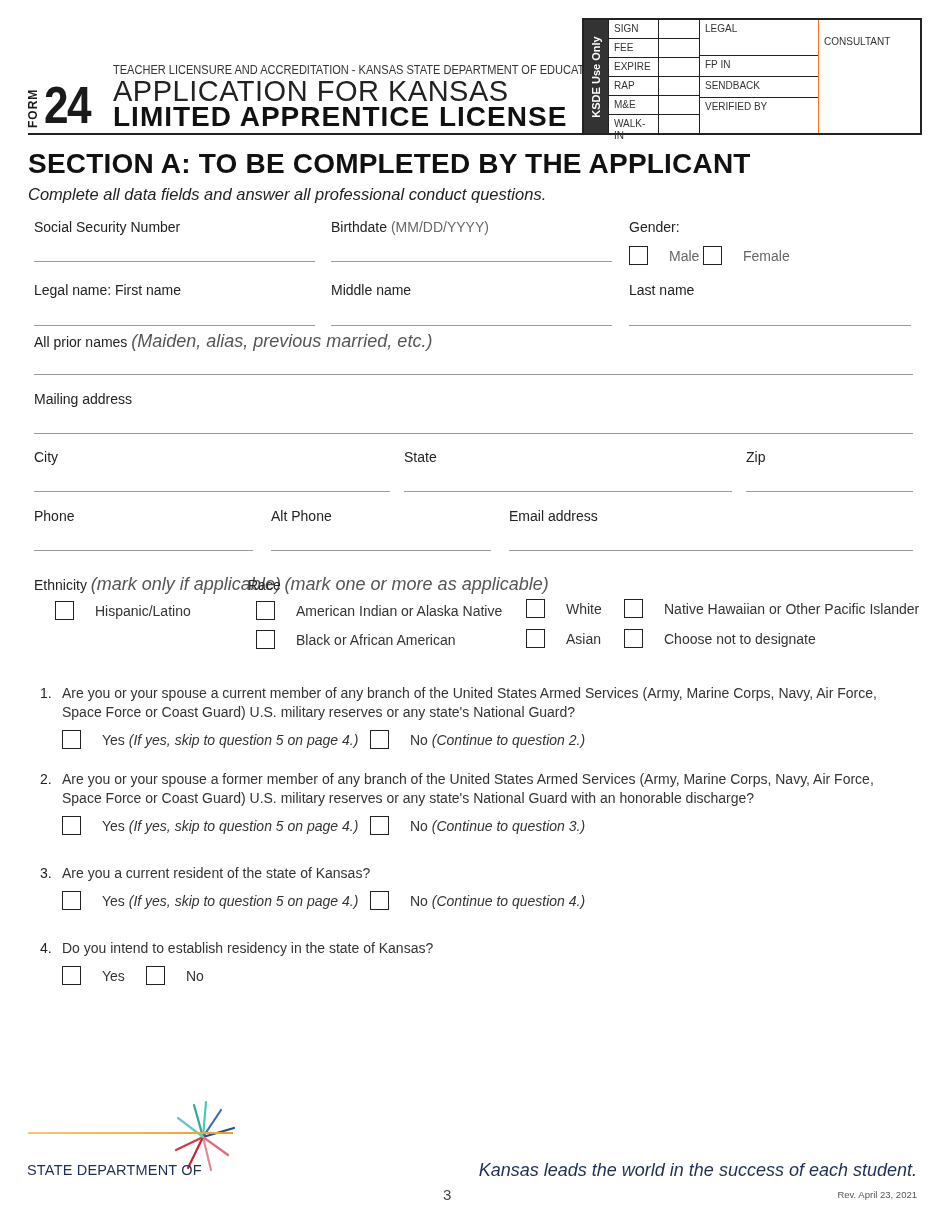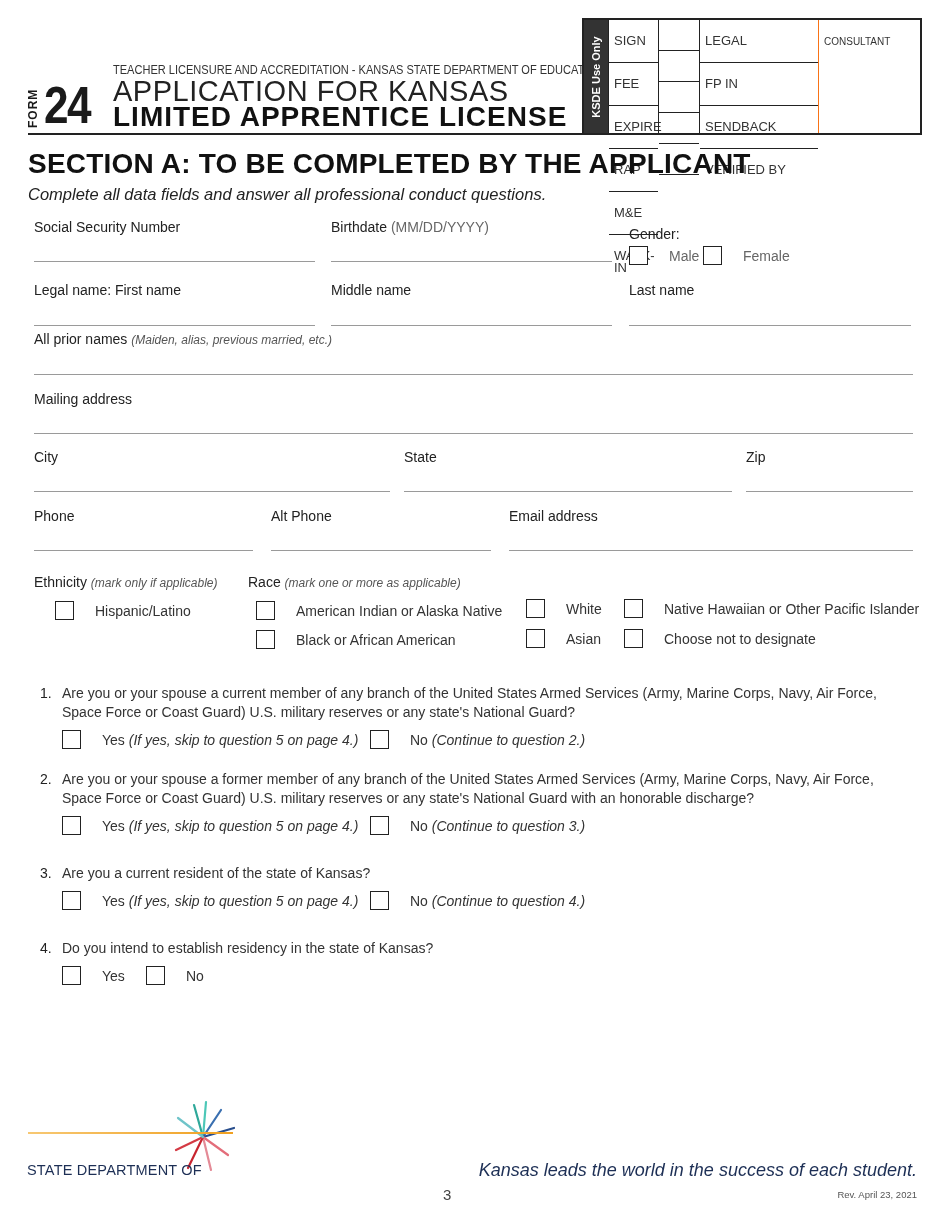--- a/index.html
+++ b/index.html
@@ -17,30 +17,30 @@
   .header-rule { left: 28px; top: 133px; width: 554px; height: 2px; background: #222; }
 
   
   .ksde { left: 582px; top: 18px; width: 340px; height: 117px; border: 2px solid #222; display: flex; }
   .ksde-side { width: 24px; background: #333; color: #fff; position: relative; }
   .ksde-side span { position: absolute; left: 50%; top: 50%; transform: translate(-50%,-50%) rotate(-90deg); white-space: nowrap; font-size: 11px; font-weight: bold; }
   .ksde-col1 { width: 50px; border-left: 1px solid #222; display: flex; flex-direction: column; }
   .ksde-col2 { width: 41px; border-left: 1px solid #222; display: flex; flex-direction: column; }
   .ksde-col3 { width: 119px; border-left: 1px solid #222; display: flex; flex-direction: column; }
   .ksde-col4 { flex: 1; border-left: 1px solid #f97316; padding: 16px 5px; font-size: 10px; color: #333; }
-  .kcell { flex: 1; border-bottom: 1px solid #222; font-size: 13px; color: #333; padding: 15px 5px; line-height: 12px; }
+  .kcell { flex: 1; border-bottom: 1px solid #222; font-size: 10px; color: #333; padding: 3px 5px; line-height: 12px; }
   .kcell:last-child { border-bottom: none; }
   .kcell.dbl { flex: 2; }
 
   
   .sec-title { left: 28px; top: 148px; font-size: 28px; font-weight: bold; color: #111; white-space: nowrap; letter-spacing: 0.2px; }
   .sec-sub { left: 28px; top: 185px; font-size: 16.5px; font-style: italic; color: #222; white-space: nowrap; }
 
   .lbl { font-size: 14px; color: #222; white-space: nowrap; }
-  .lbl i { color: #555; font-size: 12px; }
+  .lbl i { color: #555; font-size: 18px; }
   .hint { color: #666; }
   .line { height: 1px; background: #9a9a9a; }
 
   .cb { display: inline-block; width: 19px; height: 19px; border: 1.5px solid #222; vertical-align: middle; background:#fff; }
   .opt { font-size: 14px; color: #333; white-space: nowrap; display: flex; align-items: center; gap: 21px; }
   .opt i { color: #333; }
 
   .q-num { font-size: 14px; color: #222; }
   .q-text { font-size: 14px; color: #333; line-height: 19px; }
 
@@ -95,21 +95,21 @@
   <div class="ksde-col4">CONSULTANT</div>
 </div>
 
 <div class="abs sec-title">SECTION A: TO BE COMPLETED BY THE APPLICANT</div>
 <div class="abs sec-sub">Complete all data fields and answer all professional conduct questions.</div>
 
 <div class="abs lbl" style="left:34px;top:219px">Social Security Number</div>
 <div class="abs line" style="left:34px;top:261px;width:281px"></div>
 <div class="abs lbl" style="left:331px;top:219px"><span>Birthdate</span> <span class="hint">(MM/DD/YYYY)</span></div>
 <div class="abs line" style="left:331px;top:261px;width:281px"></div>
-<div class="abs lbl" style="left:629px;top:226px">Gender:</div>
+<div class="abs lbl" style="left:629px;top:219px">Gender:</div>
 <div class="abs opt" style="left:629px;top:246px">
     <span class="cb"></span>
     <span class="hint">Male</span>
   </div>
 <div class="abs opt" style="left:703px;top:246px">
     <span class="cb"></span>
     <span class="hint">Female</span>
   </div>
 
 <div class="abs lbl" style="left:34px;top:282px">Legal name: First name</div>

